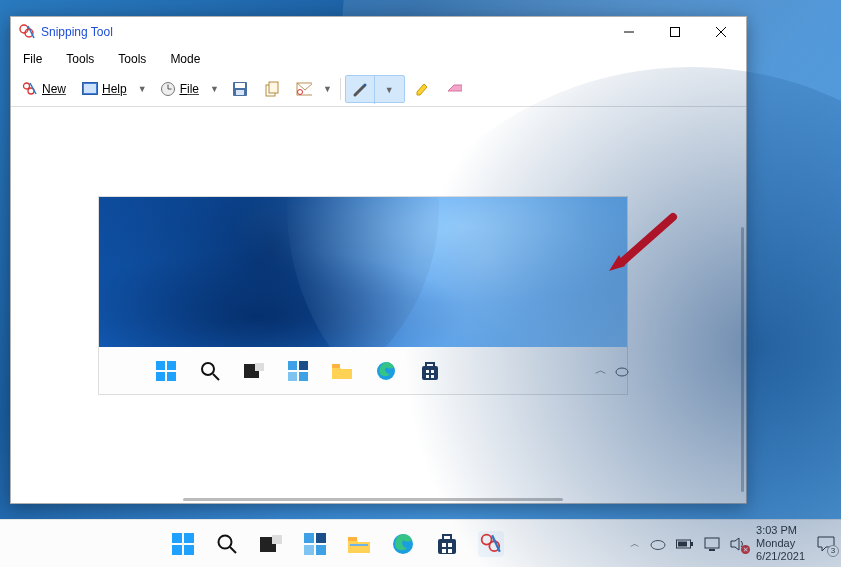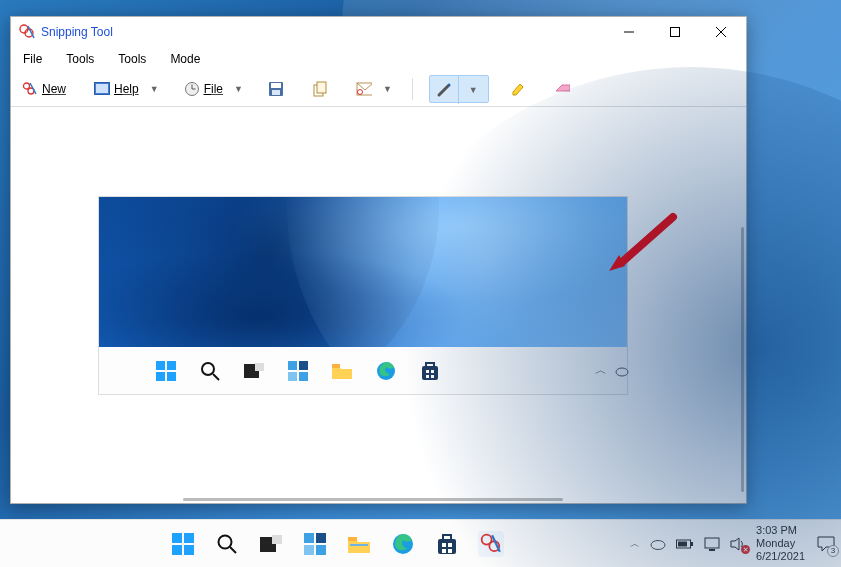--- a/index.html
+++ b/index.html
@@ -41,21 +41,21 @@
   .win-btn svg { stroke:#000; }
 
   .menubar {
     height:24px; display:flex; align-items:center; gap:8px;
     padding:0 4px;
     font-size:12px;
   }
   .menubar .menu-item { padding:2px 8px; }
 
   .toolbar {
-    height:36px; display:flex; align-items:center; gap:14px;
+    height:36px; display:flex; align-items:center; gap:2px;
     padding:2px 4px;
     border-bottom:1px solid #ddd;
   }
   .tool-btn {
     height:28px; display:flex; align-items:center; gap:4px;
     padding:0 6px; border:1px solid transparent; border-radius:2px;
   }
   .tool-btn .lbl { font-size:12px; text-decoration:underline; text-decoration-color:#444;}
   .tool-btn .lbl::first-letter { text-decoration:underline;}
   .dd-arrow { font-size:9px; color:#666; padding:0 4px;}

